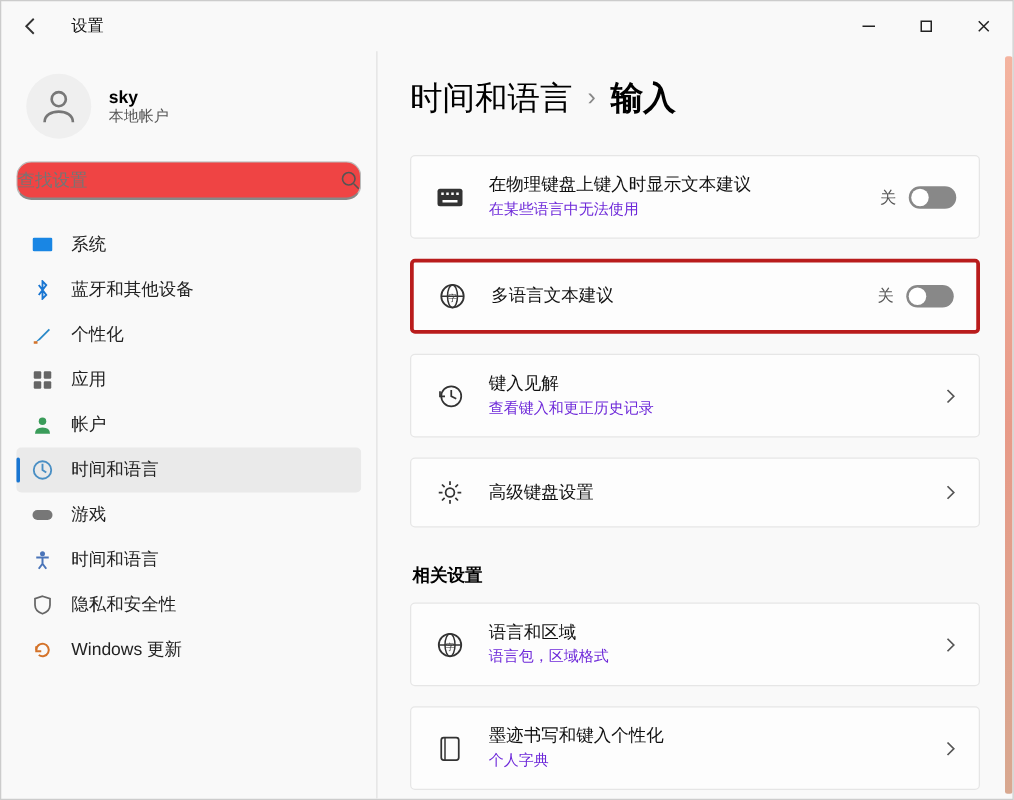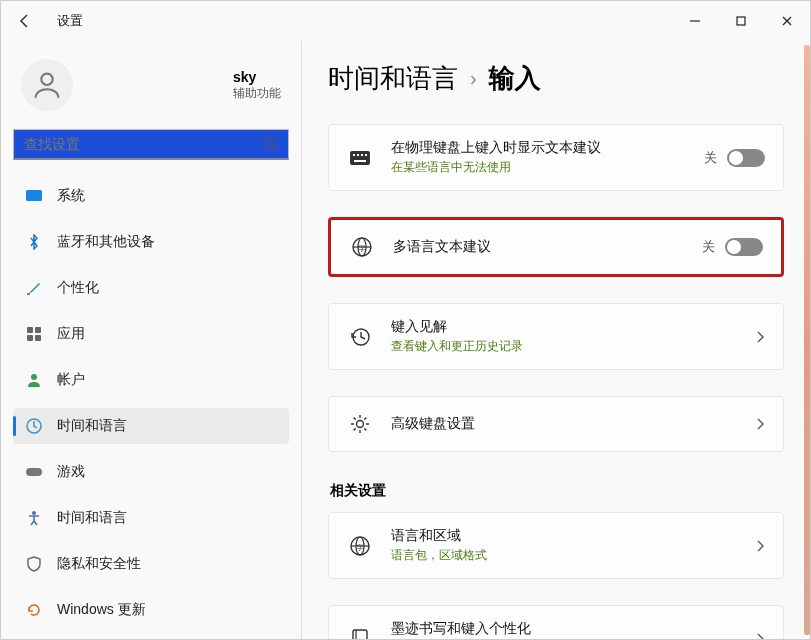--- a/index.html
+++ b/index.html
@@ -5,40 +5,40 @@
 * { box-sizing: border-box; margin: 0; padding: 0; font-family: "Segoe UI", "Microsoft YaHei", sans-serif; }
 body { width: 811px; height: 640px; background: #f9f9f9; overflow: hidden; position: relative; border: 1px solid #ccc; }
 .titlebar { height: 40px; display: flex; align-items: center; justify-content: space-between; padding: 0 0 0 8px; }
 .titlebar-left { display: flex; align-items: center; gap: 16px; }
 .back-btn { width: 32px; height: 32px; display: flex; align-items: center; justify-content: center; cursor: pointer; }
 .app-title { font-size: 13px; color: #111; }
 .win-controls { display: flex; }
 .win-btn { width: 46px; height: 40px; display: flex; align-items: center; justify-content: center; cursor: pointer; }
 .content-wrap { display: flex; height: calc(100% - 40px); }
 .sidebar { width: 300px; padding: 12px 12px 0 12px; display: flex; flex-direction: column; }
-.user-block { display: flex; align-items: center; gap: 14px; padding: 6px 8px 18px 8px; justify-content: space-between; }
+.user-block { display: flex; align-items: center; gap: 14px; padding: 6px 8px 18px 8px; }
 .avatar { width: 52px; height: 52px; border-radius: 50%; background: #efefef; display: flex; align-items: center; justify-content: center; }
 .user-name { font-size: 14px; font-weight: 600; }
 .user-sub { font-size: 12px; color: #555; }
-.search-box { display: flex; align-items: center; border: 1px solid #bbb; border-bottom: 2px solid #888; border-radius: 0; padding: 6px 10px; background: #1d4ed8; margin-bottom: 18px; }
+.search-box { display: flex; align-items: center; border: 1px solid #bbb; border-bottom: 2px solid #888; border-radius: 12px; padding: 6px 0; background: #ef4444; margin-bottom: 18px; }
 .search-box input { flex: 1; border: none; outline: none; background: transparent; font-size: 14px; }
-.nav { display: flex; flex-direction: column; gap: 10px; overflow-y: auto; }
+.nav { display: flex; flex-direction: column; gap: 0; overflow-y: auto; }
 .nav-item { display: flex; align-items: center; gap: 14px; padding: 9px 12px; border-radius: 4px; cursor: pointer; font-size: 14px; color: #222; position: relative; }
 .nav-item.selected { background: #eaeaea; }
 .nav-item.selected::before { content: ""; position: absolute; left: 0; top: 8px; bottom: 8px; width: 3px; background: #1976d2; border-radius: 2px; }
 .nav-icon { width: 18px; height: 18px; display: flex; align-items: center; justify-content: center; }
 .main { flex: 1; padding: 20px 26px 0 26px; overflow-y: auto; border-left: 1px solid #e1e1e1; }
 .crumb { display: flex; align-items: center; gap: 12px; font-size: 26px; margin-bottom: 28px; }
 .crumb-sep { color: #888; font-size: 20px; }
-.card { background: #fdfdfd; border: 1px solid #e6e6e6; border-radius: 4px; padding: 14px 18px; display: flex; align-items: center; gap: 18px; margin-bottom: 12px; cursor: pointer; }
+.card { background: #fdfdfd; border: 1px solid #e6e6e6; border-radius: 4px; padding: 14px 18px; display: flex; align-items: center; gap: 18px; margin-bottom: 2px; cursor: pointer; }
 .card.highlighted { border: 3px solid #b91c1c; border-radius: 4px; }
 .card-icon { width: 26px; height: 26px; display: flex; align-items: center; justify-content: center; color: #333; flex-shrink: 0; }
 .card-body { flex: 1; }
 .card-title { font-size: 14px; color: #111; }
-.card-sub { font-size: 12px; color: #4d7c0f; margin-top: 2px; }
+.card-sub { font-size: 12px; color: #6d28d9; margin-top: 2px; }
 .card-right { display: flex; align-items: center; gap: 10px; color: #555; }
 .toggle { width: 38px; height: 18px; border-radius: 10px; background: #888; position: relative; cursor: pointer; }
 .toggle::after { content: ""; position: absolute; left: 2px; top: 2px; width: 14px; height: 14px; border-radius: 50%; background: #fff; }
 .section-title { font-size: 14px; font-weight: 600; margin: 30px 0 12px 2px; }
 .spacer { height: 14px; }
 .right-edge { position: absolute; right: 0; top: 44px; bottom: 4px; width: 6px; background: linear-gradient(#f4b4a0, #e89a88, #d8a890); border-radius: 2px; }
 svg { display: block; }
 </style>
 </head>
 <body>
@@ -76,21 +76,21 @@
   <div class="sidebar">
     <div class="user-block">
       <div class="avatar">
         <svg width="34" height="34" viewBox="0 0 24 24">
             <circle cx="12" cy="8" r="4" fill="none" stroke="#777" stroke-width="1.5"></circle>
             <path d="M4 21c0-4 4-6 8-6s8 2 8 6" fill="none" stroke="#777" stroke-width="1.5"></path>
           </svg>
       </div>
       <div>
         <div class="user-name">sky</div>
-        <div class="user-sub">辅助功能</div>
+        <div class="user-sub">本地帐户</div>
       </div>
     </div>
 
     <div class="search-box">
       <input type="text" placeholder="查找设置" style="">
       <span>
           <svg width="16" height="16" viewBox="0 0 16 16">
             <circle cx="7" cy="7" r="5" stroke="#555" stroke-width="1.3" fill="none"></circle>
             <line x1="11" y1="11" x2="15" y2="15" stroke="#555" stroke-width="1.3"></line>
           </svg>

